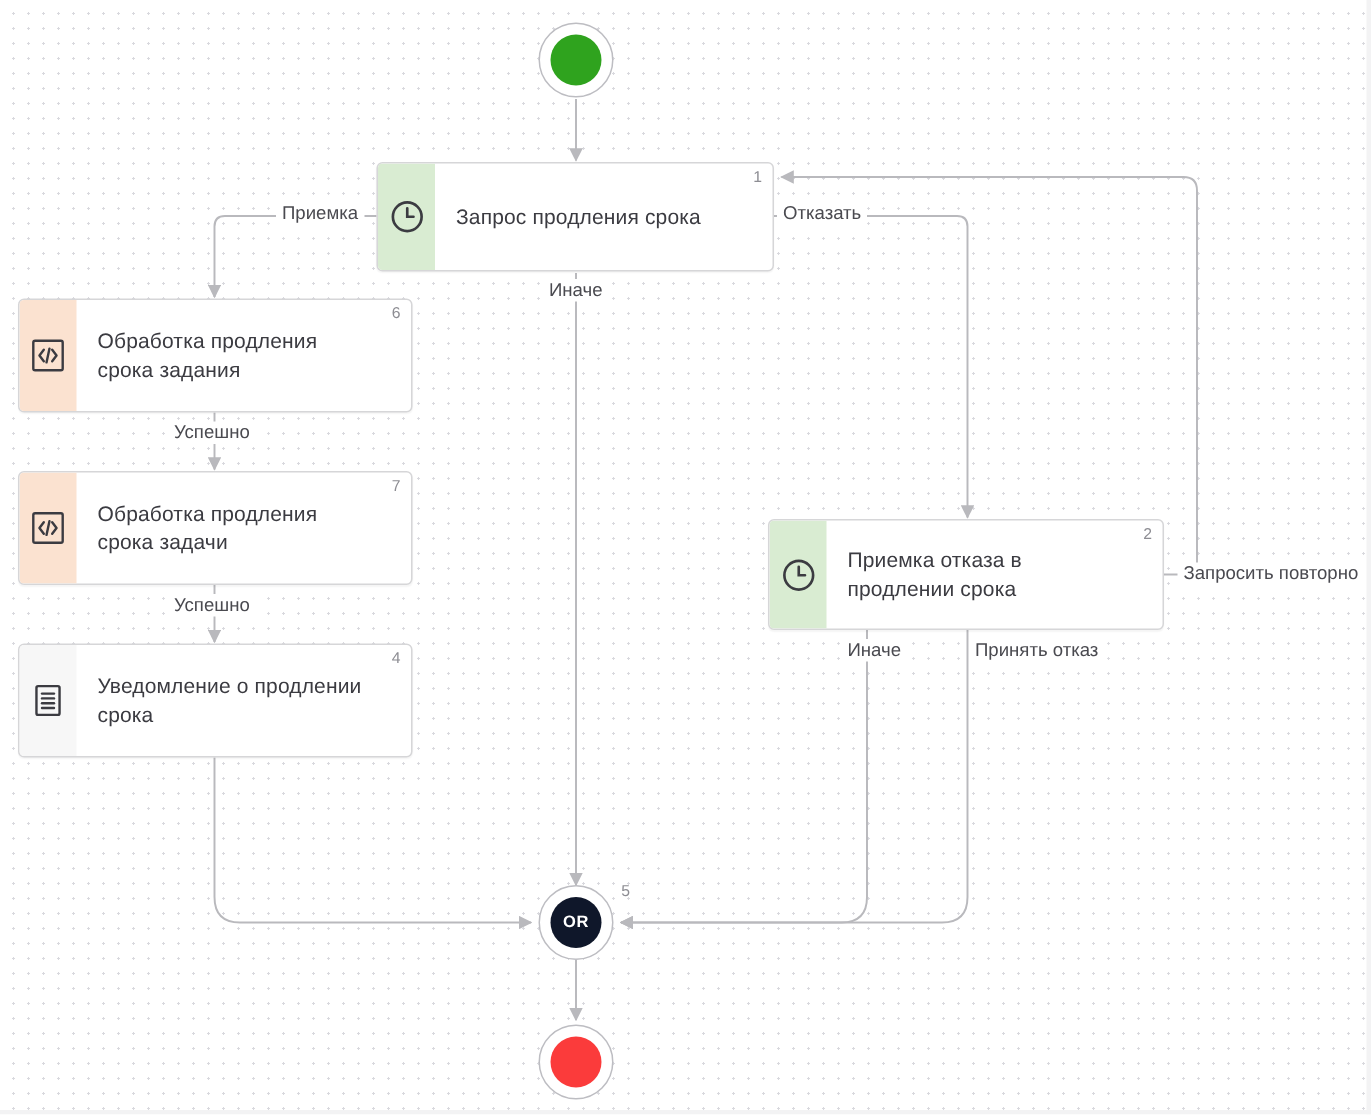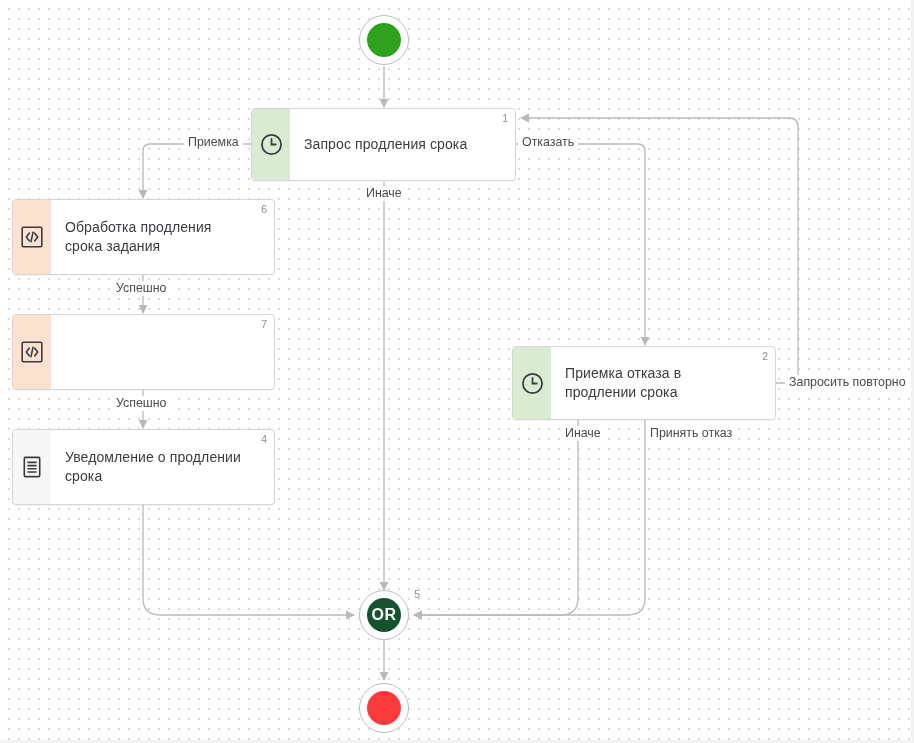--- a/index.html
+++ b/index.html
@@ -109,23 +109,23 @@
     border: 1.4px solid #bdbdc2;
     background: #ffffff;
     display: flex;
     align-items: center;
     justify-content: center;
   }
   .gateway-inner {
     width: 34px;
     height: 34px;
     border-radius: 50%;
-    background: #14532d;
+    background: #0f172a;
     color: #ffffff;
-    font-size: 16px;
+    font-size: 11px;
     font-weight: bold;
     letter-spacing: 0.4px;
     display: flex;
     align-items: center;
     justify-content: center;
   }
   .gateway-num {
     position: absolute;
     top: -3px;
     right: -12px;
@@ -223,20 +223,21 @@
         <svg width="24" height="24" viewBox="0 0 24 24" fill="none" stroke="#3b3b41" stroke-width="1.6">
           <rect x="2.2" y="2.2" width="19.6" height="19.6" rx="1.2"></rect>
           <path d="M9.2 8.2 L6.3 12 L9.2 15.8" stroke-linecap="round" stroke-linejoin="round"></path>
           <path d="M14.8 8.2 L17.7 12 L14.8 15.8" stroke-linecap="round" stroke-linejoin="round"></path>
           <path d="M13 7.4 L11 16.6" stroke-linecap="round"></path>
         </svg>
       </span>
     </div>
     <div class="node-body">
       <span class="node-num">7</span>
+      <span class="node-title">Обработка продления срока задачи</span>
     </div>
   </div>
 
   <div class="node" style="left:12px; top:429px; width:263px; height:76px;">
     <div class="node-accent accent-grey">
       <span class="icon-doc">
         <svg width="24" height="24" viewBox="0 0 24 24" fill="none" stroke="#3b3b41" stroke-width="1.6">
           <rect x="4.3" y="2.4" width="15.4" height="19.2" rx="1.1"></rect>
           <path d="M8 7.4 H16" stroke-linecap="round"></path>
           <path d="M8 10.6 H16" stroke-linecap="round"></path>

